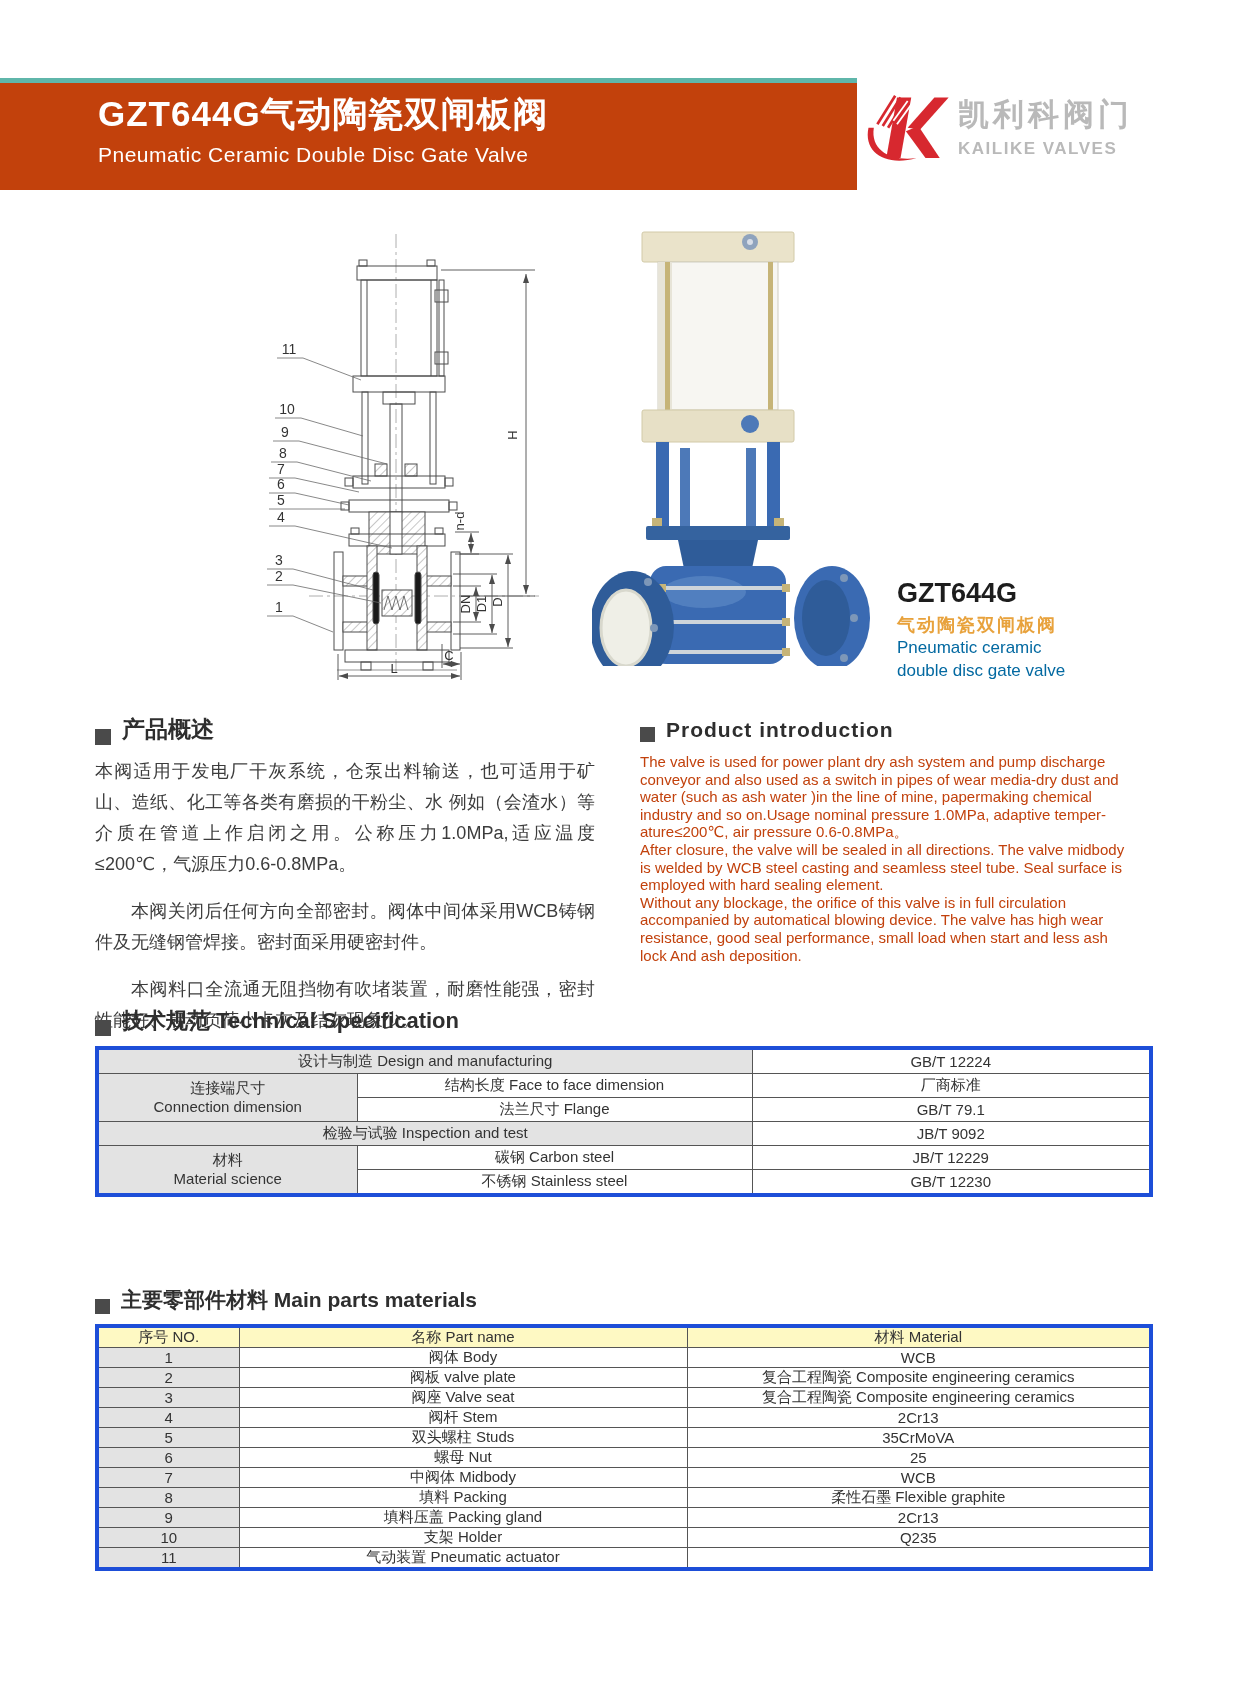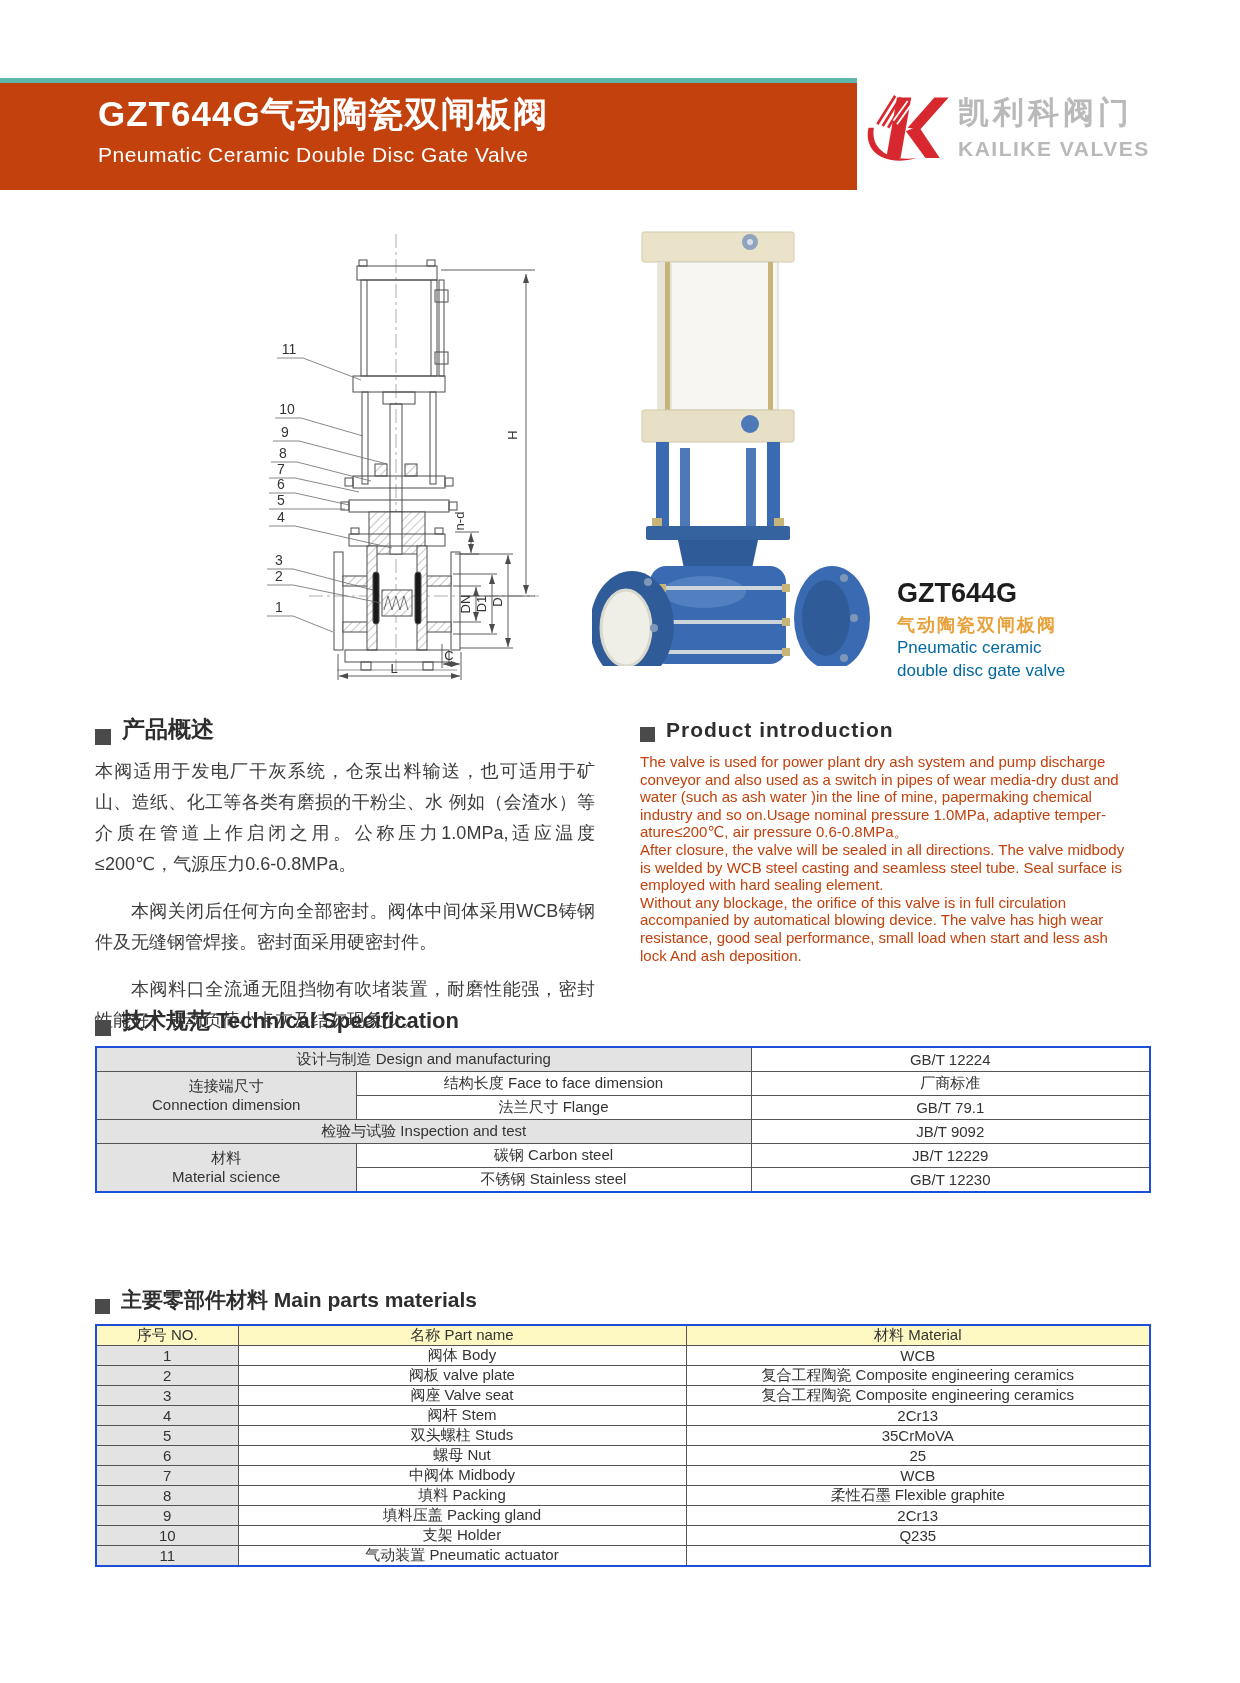--- a/index.html
+++ b/index.html
@@ -11,21 +11,21 @@
   .banner-strip{position:absolute;left:0;top:0;width:100%;height:5px;background:#5fb6aa;}
   .banner-titles{position:absolute;left:98px;top:13px;color:#ffffff;}
   .title-cn{font-size:35px;font-weight:bold;letter-spacing:1px;}
   .title-en{font-size:21px;margin-top:5px;letter-spacing:0.5px;}
 
   
   .logo{position:absolute;left:856px;top:70px;width:340px;height:112px;display:flex;align-items:center;}
   .logo-mark{width:98px;height:92px;flex:0 0 auto;}
   .logo-text{margin-left:4px;}
   .brand-cn{font-size:31px;font-weight:bold;color:#b9b9b9;letter-spacing:4px;}
-  .brand-en{font-size:21px;font-weight:bold;color:#b9b9b9;letter-spacing:1.5px;margin-top:3px;}
+  .brand-en{font-size:17px;font-weight:bold;color:#b9b9b9;letter-spacing:1.5px;margin-top:3px;}
 
   
   .drawing{position:absolute;left:248px;top:224px;width:322px;height:462px;}
   .photo{position:absolute;left:592px;top:226px;width:300px;height:440px;}
   .product-label{position:absolute;left:897px;top:576px;line-height:1.3;}
   .pl-model{font-size:27px;font-weight:bold;color:#1d1d1d;}
   .pl-cn{font-size:18px;color:#e8a23c;font-weight:bold;letter-spacing:2px;margin-top:3px;}
   .pl-en{font-size:17px;color:#0369a1;}
 
   
@@ -48,21 +48,21 @@
   .intro .p-first{margin-top:11px;}
 
   
   .spec{position:absolute;left:95px;top:1006px;width:1058px;}
   .spec .section-heading{font-size:22px;}
   .spec .sq{width:16px;height:16px;}
   .parts{position:absolute;left:95px;top:1286px;width:1058px;}
   .parts .section-heading{font-size:21px;}
   .parts .sq{width:15px;height:15px;}
   table.grid{border-collapse:collapse;width:1056px;table-layout:fixed;margin-top:10px;
-             border:2px solid #1d4ed8;}
+             border:4px solid #1d4ed8;}
   table.grid td{border:1px solid #555;text-align:center;font-size:15px;color:#333;
                 padding:0 4px;overflow:hidden;white-space:nowrap;}
   .spec td{height:23px;}
   .parts td{height:19px;}
   td.gray{background:#e3e3e3;}
   .parts tr.head td{background:#fef9c3;font-weight:normal;}
   .two-line{line-height:1.25;}
 
   
   svg text{font-family:"Liberation Sans","DejaVu Sans",sans-serif;}

